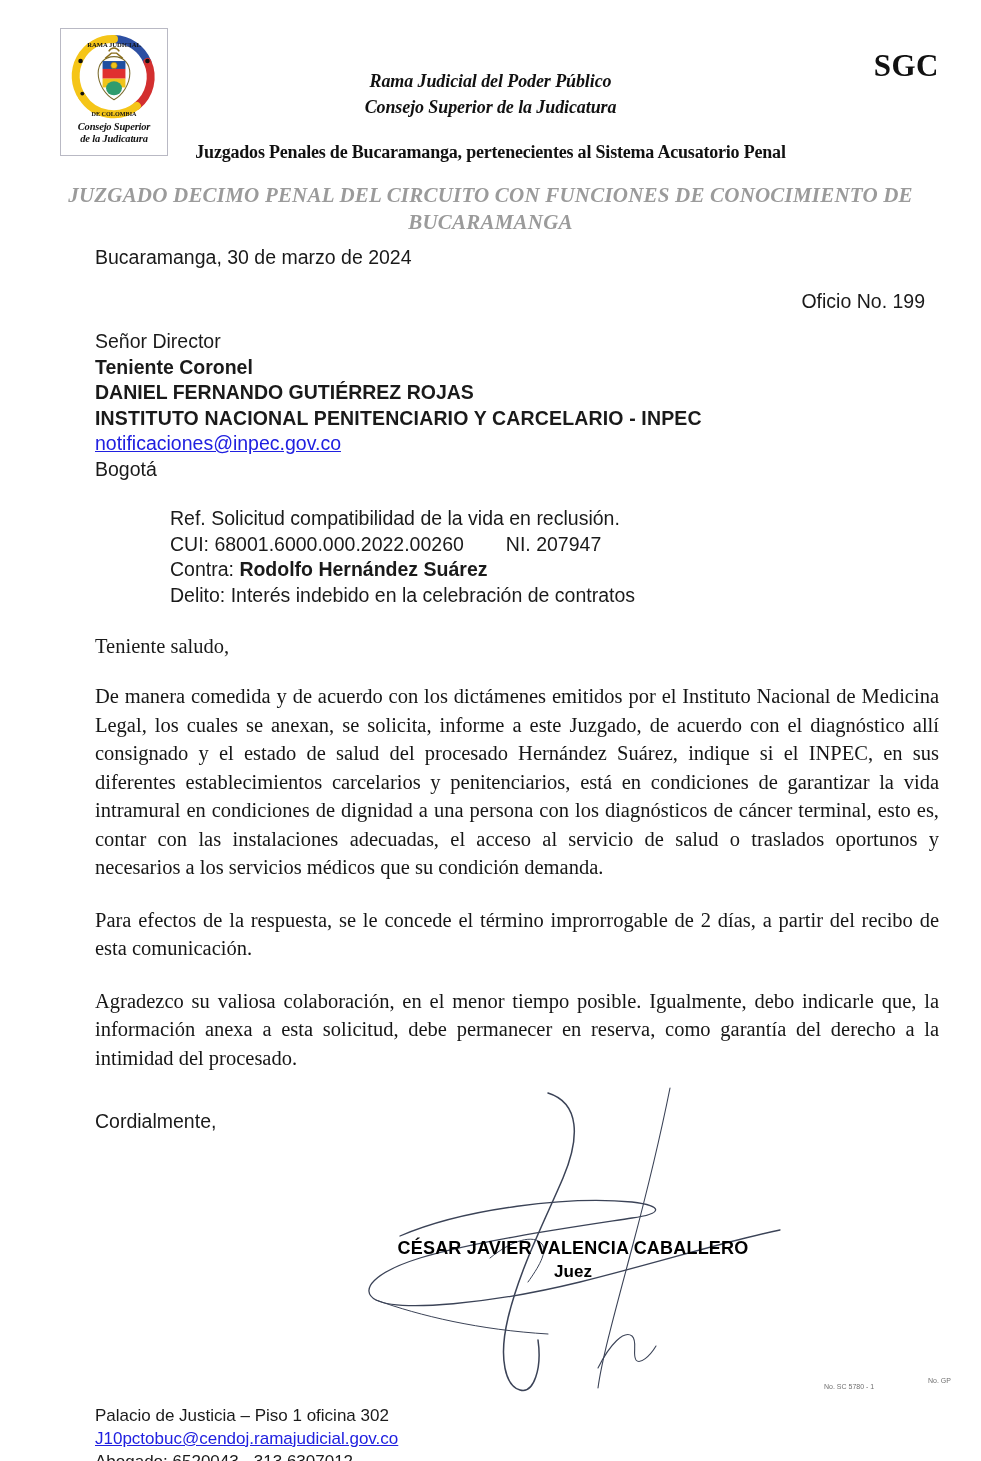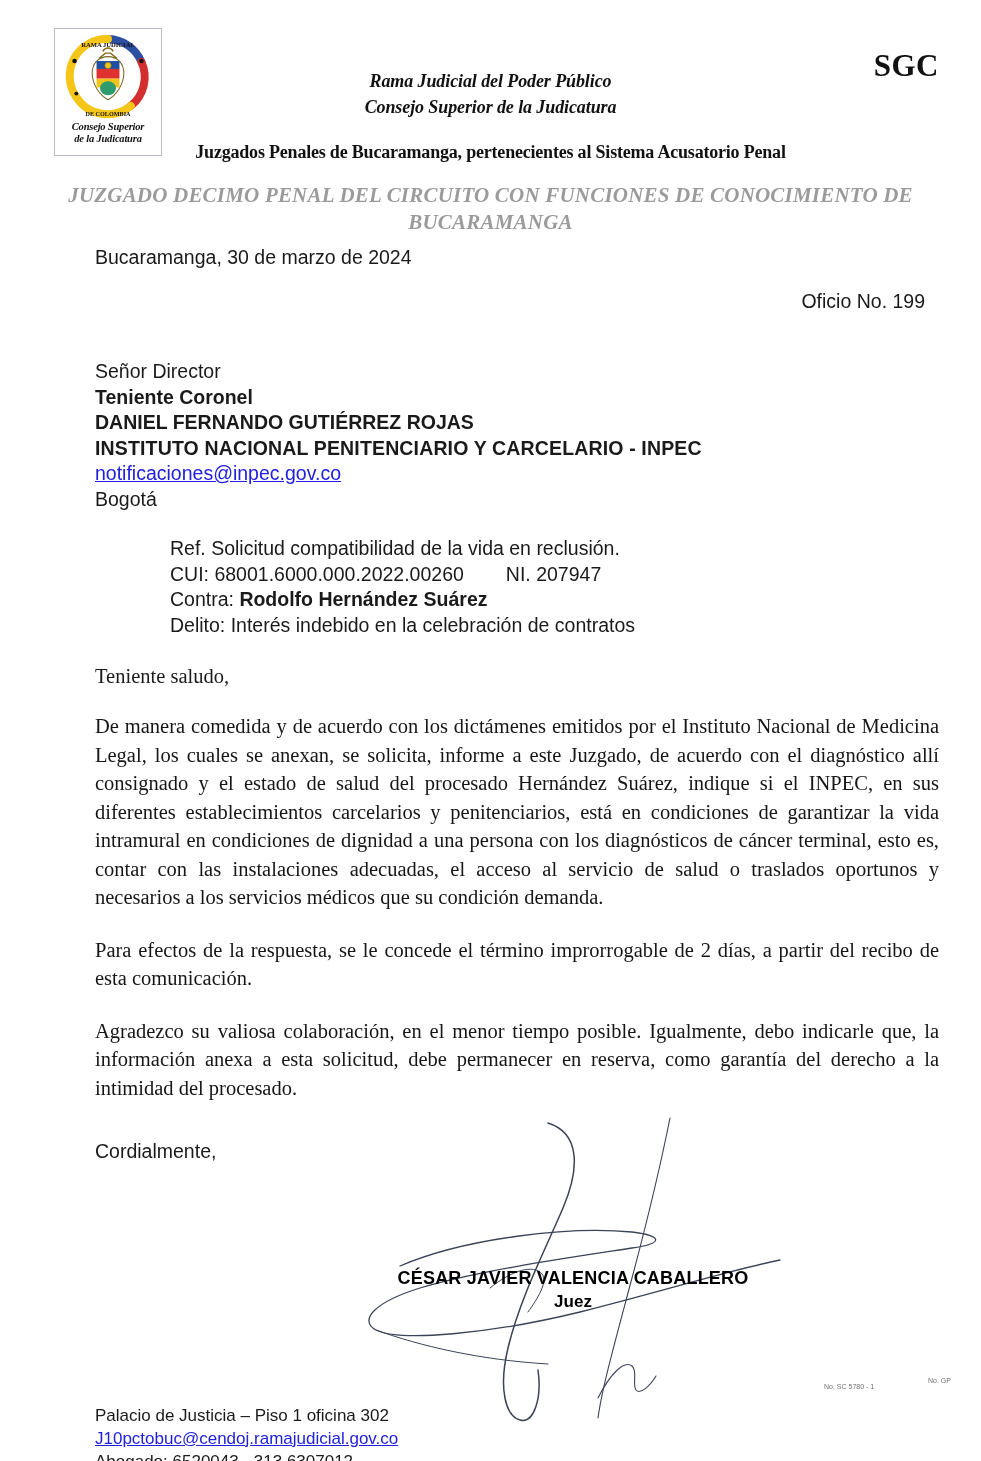--- a/index.html
+++ b/index.html
@@ -8,21 +8,21 @@
     width:981px; height:1461px;
     position:relative; overflow:hidden;
     font-family:"Liberation Sans", sans-serif;
     color:#1a1a1a;
   }
 
   
   .header { position:relative; height:240px; }
 
   .logo-box {
-    position:absolute; left:54px; top:28px;
+    position:absolute; left:60px; top:28px;
     width:108px; height:128px;
     border:1px solid #b9b9c4; background:#fff;
     display:flex; flex-direction:column; align-items:center;
   }
   .logo-seal { width:88px; height:88px; margin-top:3px; }
   .logo-caption {
     font-family:"Liberation Serif", serif;
     font-weight:bold; font-style:italic;
     font-size:10.5px; line-height:11.5px;
     text-align:center; color:#111; margin-top:1px;
@@ -56,21 +56,21 @@
     color:#9b9b9b; margin-top:18px;
     padding:0 60px; letter-spacing:0.2px;
   }
 
   
   .page { padding:0 42px 0 95px; position:relative; }
 
   .date-line { font-size:19.5px; line-height:26px; margin-top:4px; }
   .oficio { font-size:19.5px; text-align:right; margin-top:20px; padding-right:14px; }
 
-  .addressee { margin-top:46px; font-size:19.5px; line-height:25.5px; }
+  .addressee { margin-top:16px; font-size:19.5px; line-height:25.5px; }
   .addressee .b { font-weight:bold; }
   .addressee .wide { letter-spacing:0.15px; }
   a.mail { color:#2020e0; text-decoration:underline; }
 
   .refblock { margin-top:24px; padding-left:75px; font-size:19.5px; line-height:25.5px; }
   .refblock .b { font-weight:bold; }
   .ni { display:inline-block; margin-left:42px; }
 
   .serif { font-family:"Liberation Serif", serif; }
   .salute { margin-top:27px; font-size:20.5px; }

